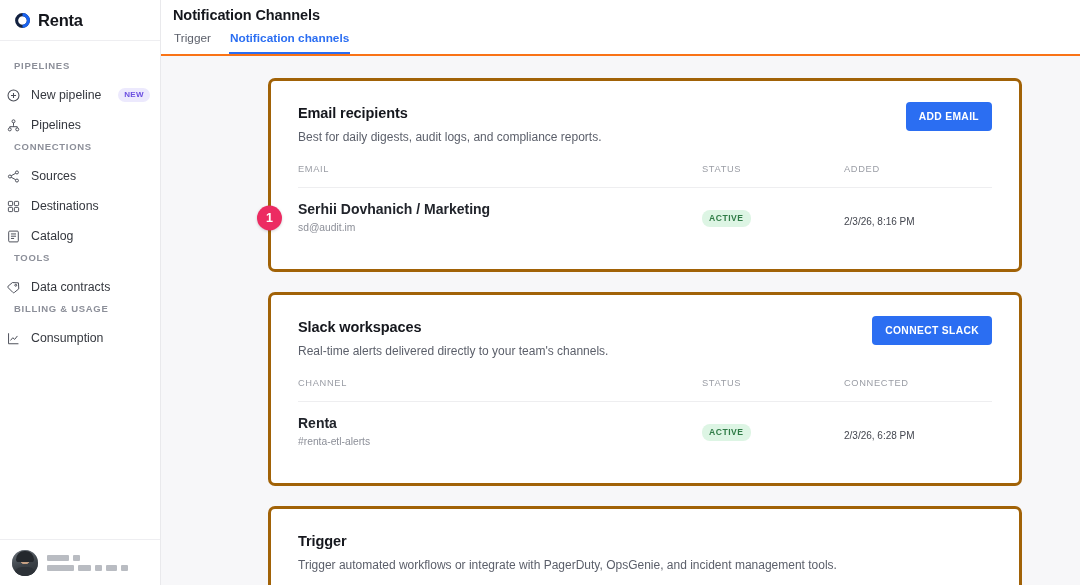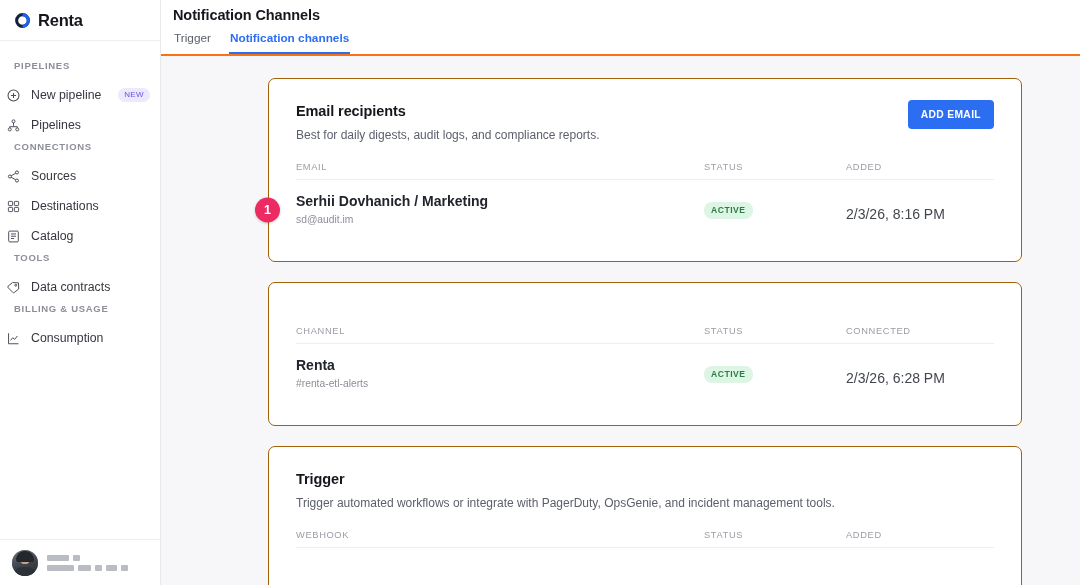--- a/index.html
+++ b/index.html
@@ -42,21 +42,21 @@
   .nav-group:first-child .nav-group-label { margin-top: 6px; }
   .nav-item {
     display: flex; align-items: center; gap: 10px;
     height: 30px; padding: 0 10px 0 6px;
     cursor: pointer; position: relative;
   }
   .nav-icon { width: 15px; height: 15px; flex: 0 0 15px; color: #4a4d57; display:block; }
   .nav-label { font-size: 12.3px; color: #35383f; white-space: nowrap; }
   .nav-badge {
     margin-left: auto;
-    font-size: 8px; font-weight: 400; letter-spacing: 0.4px;
+    font-size: 8px; font-weight: 700; letter-spacing: 0.4px;
     color: #6b4fe0; background: #ece9fd;
     border-radius: 9px; padding: 2px 6px 2px 6px;
     line-height: 10px;
   }
 
   .user-bar {
     border-top: 1px solid #eeeef1;
     height: 46px;
     display: flex; align-items: center; gap: 9px;
     padding: 0 12px;
@@ -109,21 +109,21 @@
   .tab.active { color: #2b6ef2; font-weight: 700; border-bottom-color: #2b6ef2; }
 
   .content {
     flex: 1; background: #f7f7f9;
     padding: 22px 58px 0 107px;
     overflow: hidden;
   }
 
   .card {
     background: #ffffff;
-    border: 1px solid #a16207;
+    border: 3px solid #a16207;
     border-radius: 7px;
     margin-bottom: 20px;
     padding: 24px 27px 22px 27px;
     position: relative;
   }
   .card-head { display: flex; align-items: flex-start; }
   .card-head-text { flex: 1; }
   .card-title {
     font-size: 14.5px; font-weight: 700; color: #15171d;
     letter-spacing: -0.1px; margin-bottom: 8px;
@@ -138,37 +138,37 @@
     padding: 9px 13px; cursor: pointer;
     white-space: nowrap; line-height: 11px;
     margin-top: -3px;
   }
 
   .tbl { width: 100%; margin-top: 19px; }
   .tbl-head {
     display: flex; align-items: flex-start;
     font-size: 9.3px; font-weight: 400; color: #9a9da5;
     letter-spacing: 0.65px; text-transform: uppercase;
-    padding-bottom: 7px;
+    padding-bottom: 13px;
     border-bottom: 1px solid #eeeef0;
   }
   .tbl-row {
     display: flex; align-items: center;
     padding: 13px 0 14px 0;
     border-bottom: 1px solid #f2f2f4;
     position: relative;
   }
   .tbl-row:last-child { border-bottom: none; }
   .col-main { flex: 1 1 auto; min-width: 0; }
   .col-status { flex: 0 0 142px; }
   .col-added { flex: 0 0 148px; }
 
   .row-primary { font-size: 14px; font-weight: 700; color: #21242b; margin-bottom: 5px; }
   .row-secondary { font-size: 10.3px; color: #8c8f98; }
-  .row-date { font-size: 14px; color: #43464f; margin-top: 9px; }
+  .row-date { font-size: 10px; color: #43464f; margin-top: 9px; }
 
   .pill {
     display: inline-block;
     background: #ddf5e4; color: #2f7b46;
     font-size: 8.6px; font-weight: 700; letter-spacing: 0.5px;
     border-radius: 8px; padding: 4px 7px; line-height: 9px;
   }
 
   .step-badge {
     position: absolute;
@@ -342,20 +342,27 @@
             </div>
             <div class="col-status">
               <span class="pill">ACTIVE</span>
             </div>
             <div class="col-added row-date">2/3/26, 8:16 PM</div>
           </div>
         </div>
       </div>
 
       <div class="card">
+        <div class="card-head">
+          <div class="card-head-text">
+            <div class="card-title">Slack workspaces</div>
+            <div class="card-sub">Real-time alerts delivered directly to your team's channels.</div>
+          </div>
+          <button class="btn">CONNECT SLACK</button>
+        </div>
 
         <div class="tbl">
           <div class="tbl-head">
             <div class="col-main">CHANNEL</div>
             <div class="col-status">STATUS</div>
             <div class="col-added">CONNECTED</div>
           </div>
 
           <div class="tbl-row">
             <div class="col-main">

